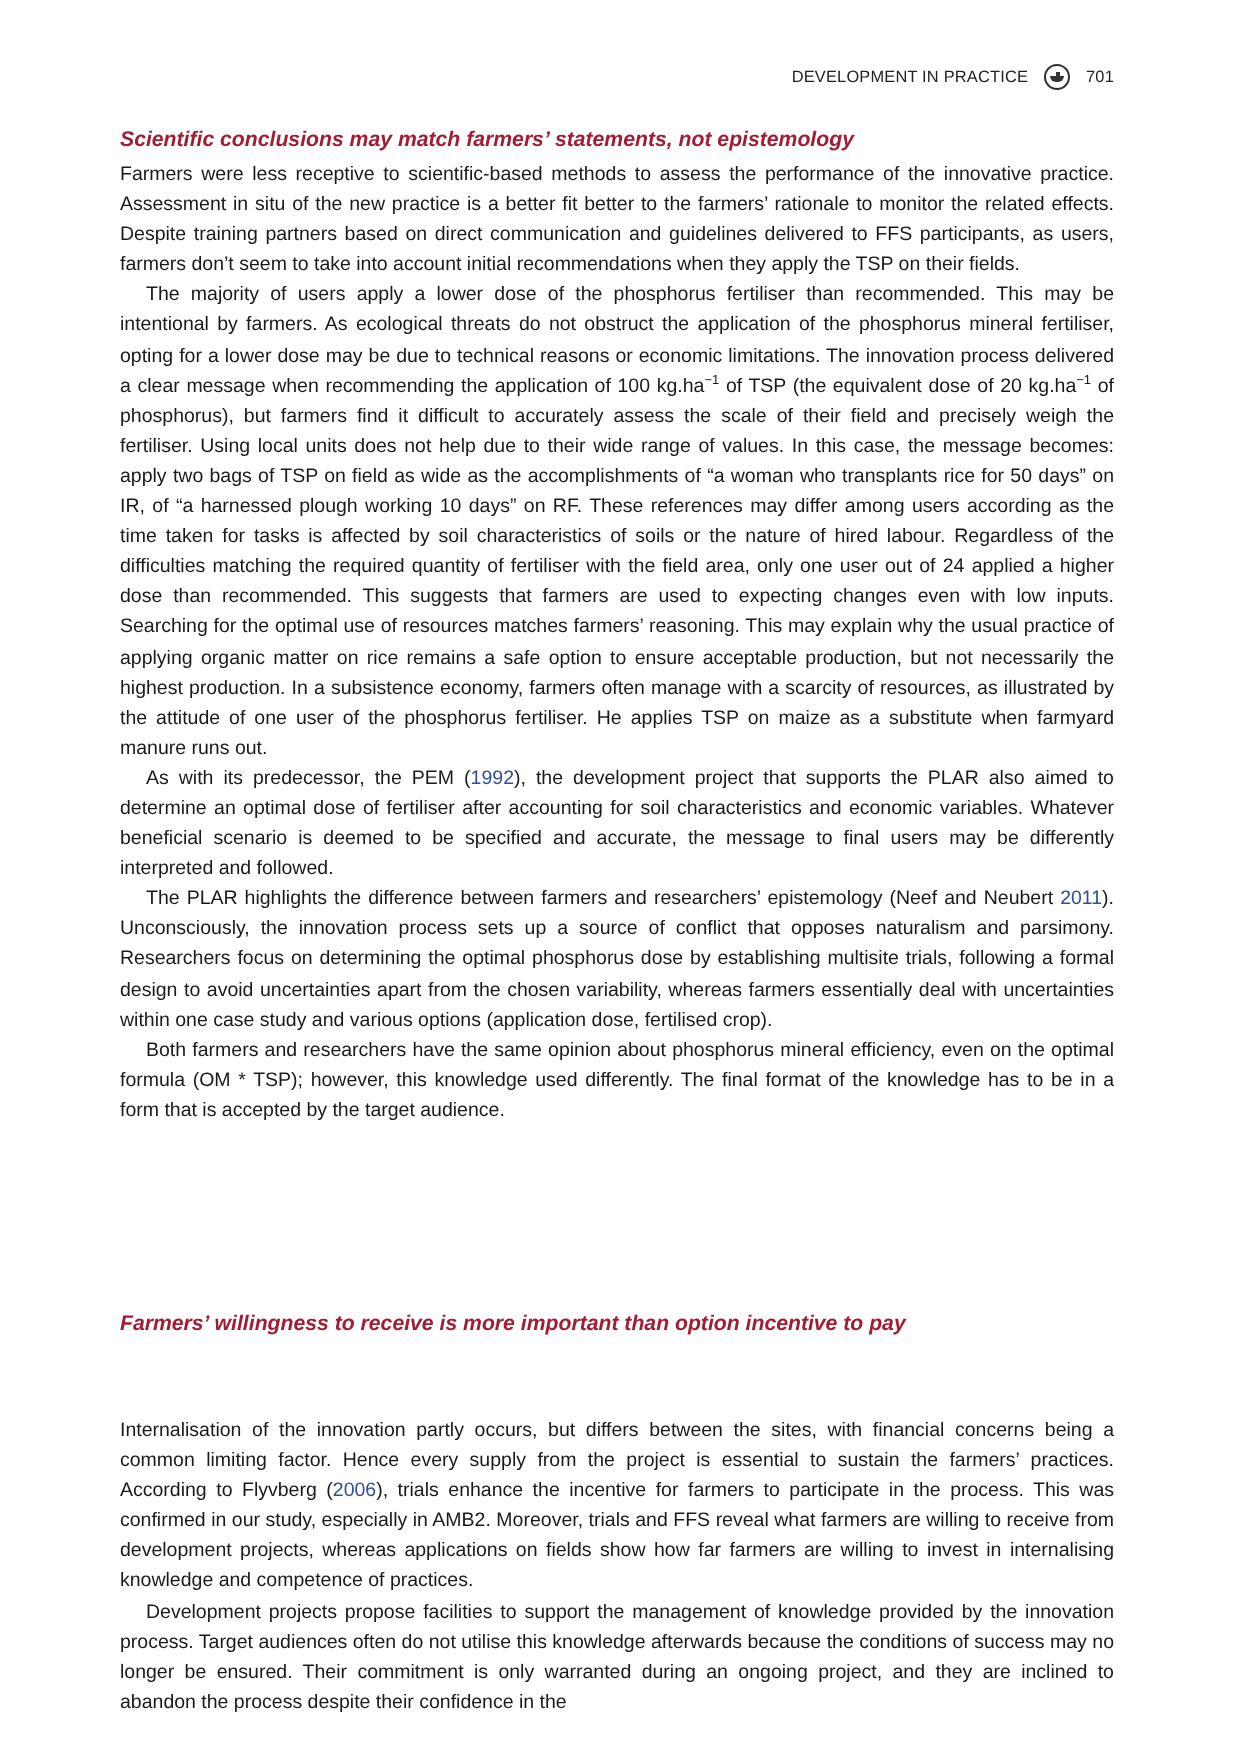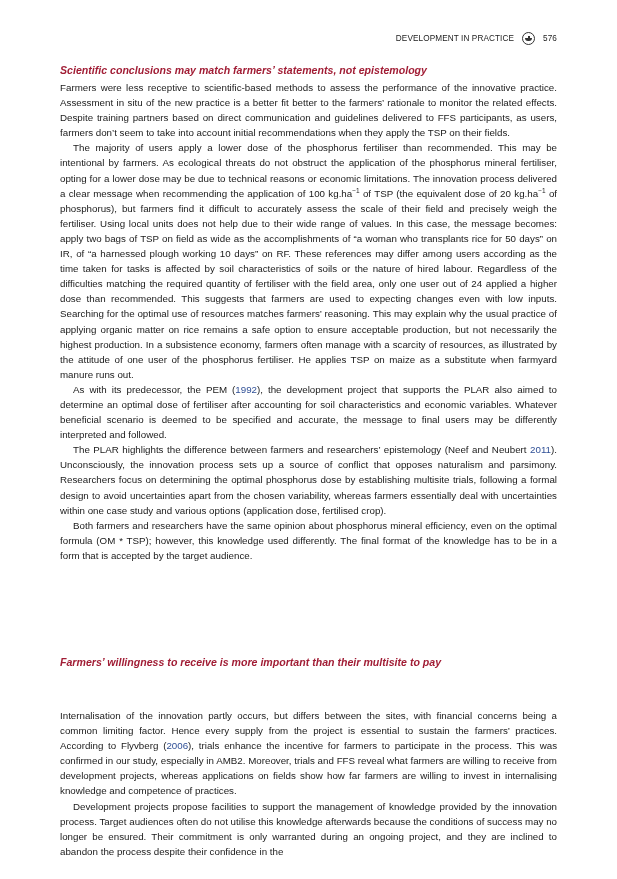--- a/index.html
+++ b/index.html
@@ -19,33 +19,33 @@
   .block { position: absolute; left: 0; width: 497px; }
 </style>
 </head>
 <body>
 
 <div class="page">
 
   <div class="running-head">
     <span>DEVELOPMENT IN PRACTICE</span>
     <span class="journal-icon"></span>
-    <span>576</span>
+    <span>701</span>
   </div>
 
   <h2 style="top:64px;">Scientific conclusions may match farmers’ statements, not epistemology</h2>
 
   <div class="block" style="top:80px;">
     <p>Farmers were less receptive to scientific-based methods to assess the performance of the innovative practice. Assessment in situ of the new practice is a better fit better to the farmers’ rationale to monitor the related effects. Despite training partners based on direct communication and guidelines delivered to FFS participants, as users, farmers don’t seem to take into account initial recommen­dations when they apply the TSP on their fields.</p>
     <p class="indent"><span>The majority of users apply a lower dose of the phosphorus fertiliser than recommended. This may be intentional by farmers. As ecological threats do not obstruct the application of the phosphorus mineral fertiliser, opting for a lower dose may be due to technical reasons or economic limitations. The innovation process delivered a clear message when recommending the application of 100 kg.ha</span><sup>−1</sup><span> of TSP (the equivalent dose of 20 kg.ha</span><sup>−1</sup><span> of phosphorus), but farmers find it difficult to accurately assess the scale of their field and precisely weigh the fertiliser. Using local units does not help due to their wide range of values. In this case, the message becomes: apply two bags of TSP on field as wide as the accomplishments of “a woman who transplants rice for 50 days” on IR, of “a harnessed plough working 10 days” on RF. These references may differ among users according as the time taken for tasks is affected by soil characteristics of soils or the nature of hired labour. Regardless of the difficulties matching the required quantity of fertiliser with the field area, only one user out of 24 applied a higher dose than recommended. This suggests that farmers are used to expecting changes even with low inputs. Searching for the optimal use of resources matches farmers’ reasoning. This may explain why the usual practice of applying organic matter on rice remains a safe option to ensure acceptable production, but not necessarily the highest production. In a subsistence economy, farmers often manage with a scarcity of resources, as illustrated by the attitude of one user of the phosphorus fertiliser. He applies TSP on maize as a substitute when farm­yard manure runs out.</span></p>
     <p class="indent"><span>As with its predecessor, the PEM (</span><span class="cite">1992</span><span>), the development project that supports the PLAR also aimed to determine an optimal dose of fertiliser after accounting for soil characteristics and economic variables. Whatever beneficial scenario is deemed to be specified and accurate, the message to final users may be differently interpreted and followed.</span></p>
     <p class="indent"><span>The PLAR highlights the difference between farmers and researchers’ epistemology (Neef and Neubert </span><span class="cite">2011</span><span>). Unconsciously, the innovation process sets up a source of conflict that opposes nat­uralism and parsimony. Researchers focus on determining the optimal phosphorus dose by establish­ing multisite trials, following a formal design to avoid uncertainties apart from the chosen variability, whereas farmers essentially deal with uncertainties within one case study and various options (appli­cation dose, fertilised crop).</span></p>
     <p class="indent">Both farmers and researchers have the same opinion about phosphorus mineral efficiency, even on the optimal formula (OM * TSP); however, this knowledge used differently. The final format of the knowledge has to be in a form that is accepted by the target audience.</p>
   </div>
 
-  <h2 style="top:656px;">Farmers’ willingness to receive is more important than their multisite to pay</h2>
+  <h2 style="top:656px;">Farmers’ willingness to receive is more important than option incentive to pay</h2>
 
   <div class="block" style="top:708px;">
     <p><span>Internalisation of the innovation partly occurs, but differs between the sites, with financial concerns being a common limiting factor. Hence every supply from the project is essential to sustain the farmers’ practices. According to Flyvberg (</span><span class="cite">2006</span><span>), trials enhance the incentive for farmers to participate in the process. This was confirmed in our study, especially in AMB2. Moreover, trials and FFS reveal what farmers are willing to receive from development projects, whereas applications on fields show how far farmers are willing to invest in internalising knowledge and competence of practices.</span></p>
     <p class="indent">Development projects propose facilities to support the management of knowledge provided by the innovation process. Target audiences often do not utilise this knowledge afterwards because the conditions of success may no longer be ensured. Their commitment is only warranted during an ongoing project, and they are inclined to abandon the process despite their confidence in the</p>
   </div>
 
 </div>
 
 </body></html>

